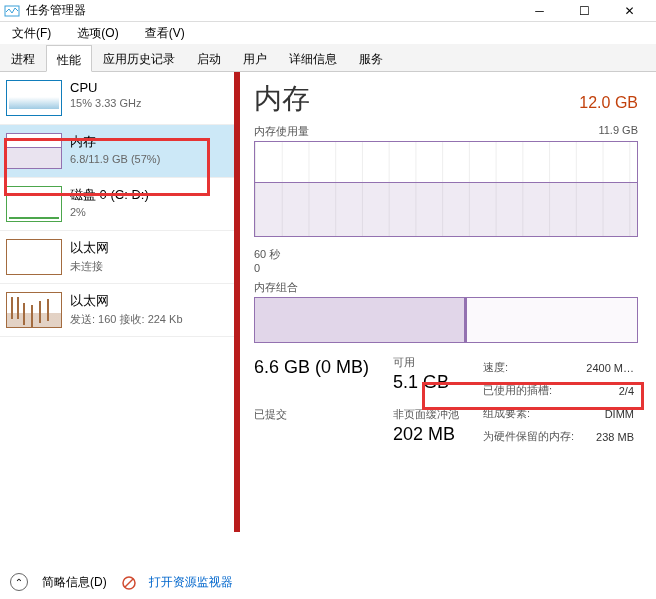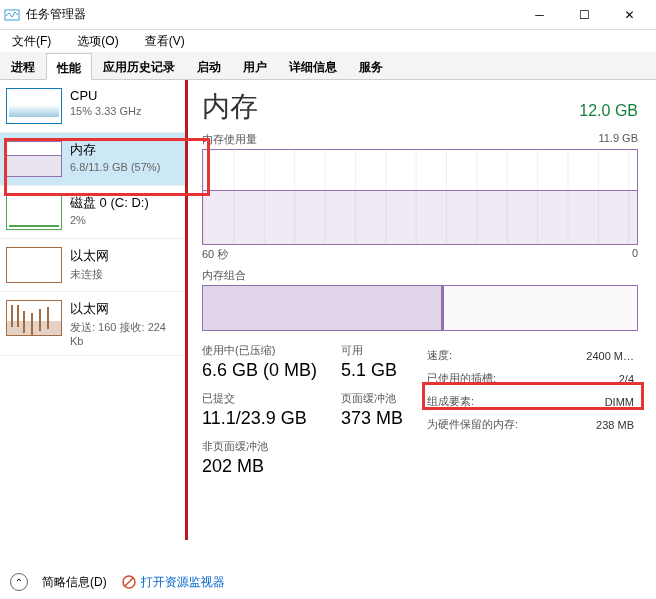--- a/index.html
+++ b/index.html
@@ -1,49 +1,49 @@
 <!DOCTYPE html>
 <html><head>
 <meta charset="utf-8">
 <style>
 * { box-sizing: border-box; margin: 0; padding: 0; font-family: "Microsoft YaHei", "Segoe UI", sans-serif; }
 body { background: #fff; font-size: 12px; color: #000; width: 656px; height: 599px; overflow: hidden; position: relative; }
 
-.titlebar { height: 30px; display: flex; align-items: center; padding: 0 4px; border-bottom: 1px solid #ddd; }
+.titlebar { height: 22px; display: flex; align-items: center; padding: 0 4px; border-bottom: 1px solid #ddd; }
 .titlebar .icon { width: 16px; height: 16px; margin-right: 6px; }
 .titlebar .title { font-size: 12px; }
 .titlebar .spacer { flex: 1; }
 .win-btn { width: 45px; height: 30px; display: flex; align-items: center; justify-content: center; font-size: 12px; }
 
 .menubar { height: 22px; display: flex; align-items: center; padding: 0 6px; gap: 14px; }
 .menubar span { padding: 2px 6px; font-size: 12px; }
 
 .tabs { height: 28px; display: flex; border-bottom: 1px solid #ccc; background: #f4f4f4; }
-.tab { padding: 6px 10px 5px 10px; font-size: 12px; border: 1px solid transparent; border-bottom: none; background: #f4f4f4; font-weight: bold; }
+.tab { padding: 6px 10px 5px 10px; font-size: 12px; border: 1px solid transparent; border-bottom: none; background: #f4f4f4; }
 .tab.active { background: #fff; border: 1px solid #ccc; border-bottom: 1px solid #fff; position: relative; top: 1px; }
 
 .content { display: flex; height: 460px; }
 
-.sidebar { width: 188px; border-right: 3px solid #b91c1c; overflow-y: auto; }
+.sidebar { width: 240px; border-right: 6px solid #b91c1c; overflow-y: auto; }
 .side-item { display: flex; padding: 8px 6px 8px 6px; border-bottom: 1px solid #eee; gap: 8px; align-items: flex-start; cursor: pointer; }
 .side-item.selected { background: #cce8f7; }
 .side-thumb { width: 56px; height: 36px; border: 1px solid #117dbb; position: relative; background: #fff; flex-shrink: 0; }
 .side-text .ttl { font-size: 13px; color: #000; }
 .side-text .sub { font-size: 11px; color: #666; margin-top: 2px; }
 
 .main { flex: 1; padding: 8px 18px 0 14px; position: relative; }
 .main-head { display: flex; justify-content: space-between; align-items: baseline; }
 .main-title { font-size: 28px; font-weight: 300; color: #333; }
-.main-right { font-size: 16px; color: #15803d; }
+.main-right { font-size: 16px; color: #c2410c; }
 
 .chart-label-row { display: flex; justify-content: space-between; font-size: 11px; color: #555; margin-top: 6px; }
 .chart-box { border: 1px solid #9371b0; height: 96px; margin-top: 2px; position: relative; overflow: hidden; }
 .chart-fill { position: absolute; bottom: 0; left: 0; right: 0; height: 54px; background: rgba(147,113,176,0.15); border-top: 1px solid #9371b0; }
 .chart-grid { position: absolute; inset: 0; background-image: linear-gradient(to right, #eee 1px, transparent 1px); background-size: 7% 100%; }
-.chart-axis { display: flex; justify-content: space-between; font-size: 11px; color: #555; margin-top: 2px; }
+.chart-axis { display: flex; justify-content: flex-end; font-size: 11px; color: #555; margin-top: 10px; flex-direction: column; }
 
 .composition-box { border: 1px solid #9371b0; height: 46px; margin-top: 2px; position: relative; background: rgba(147,113,176,0.04); }
 .comp-used { position: absolute; left: 0; top: 0; bottom: 0; width: 55%; background: rgba(147,113,176,0.25); border-right: 1px solid #9371b0; }
 .comp-mod { position: absolute; left: 55%; top: 0; bottom: 0; width: 2px; background: #9371b0; }
 
 .stats { display: flex; margin-top: 12px; gap: 0; }
 .stats-left { display: grid; grid-template-columns: auto auto; column-gap: 24px; row-gap: 10px; }
 .stat-block .lbl { font-size: 11px; color: #555; }
 .stat-block .val { font-size: 18px; color: #000000; margin-top: 2px; }
 
@@ -162,34 +162,28 @@
       <span></span>
     </div>
     <div class="composition-box">
       <div class="comp-used"></div>
       <div class="comp-mod"></div>
     </div>
 
     <div class="stats">
       <div class="stats-left">
         <div class="stat-block">
-            <div class="lbl">使用中(已压缩)</div>
             <div class="val">6.6 GB (0 MB)</div>
           </div>
         <div class="stat-block">
             <div class="lbl">可用</div>
             <div class="val">5.1 GB</div>
           </div>
         <div class="stat-block">
             <div class="lbl">已提交</div>
-            <div class="val">11.1/23.9 GB</div>
-          </div>
-        <div class="stat-block">
-            <div class="lbl">页面缓冲池</div>
-            <div class="val">373 MB</div>
           </div>
         <div class="stat-block">
             <div class="lbl">非页面缓冲池</div>
             <div class="val">202 MB</div>
           </div>
       </div>
       <div class="stats-right">
         <table>
           <tbody>
               <tr>
@@ -211,21 +205,21 @@
         </tbody>
           </table>
       </div>
     </div>
   </div>
 </div>
 
 <div class="footer">
   <span class="circ">⌃</span>
   <span>简略信息(D)</span>
-  <span style="display:flex;align-items:flex-start;gap:4px;">
+  <span style="display:flex;align-items:flex-end;gap:12px;">
     <svg width="16" height="16">
         <circle cx="8" cy="8" r="6" fill="none" stroke="#d04a2f" stroke-width="1.5"></circle>
         <line x1="4" y1="12" x2="12" y2="4" stroke="#d04a2f" stroke-width="1.5"></line>
       </svg>
     <a href="#">打开资源监视器</a>
   </span>
 </div>
 
 <div class="highlight-red" style="left:4px; top:138px; width:206px; height:58px;"></div>
 <div class="highlight-red" style="left:422px; top:382px; width:222px; height:28px;"></div>

